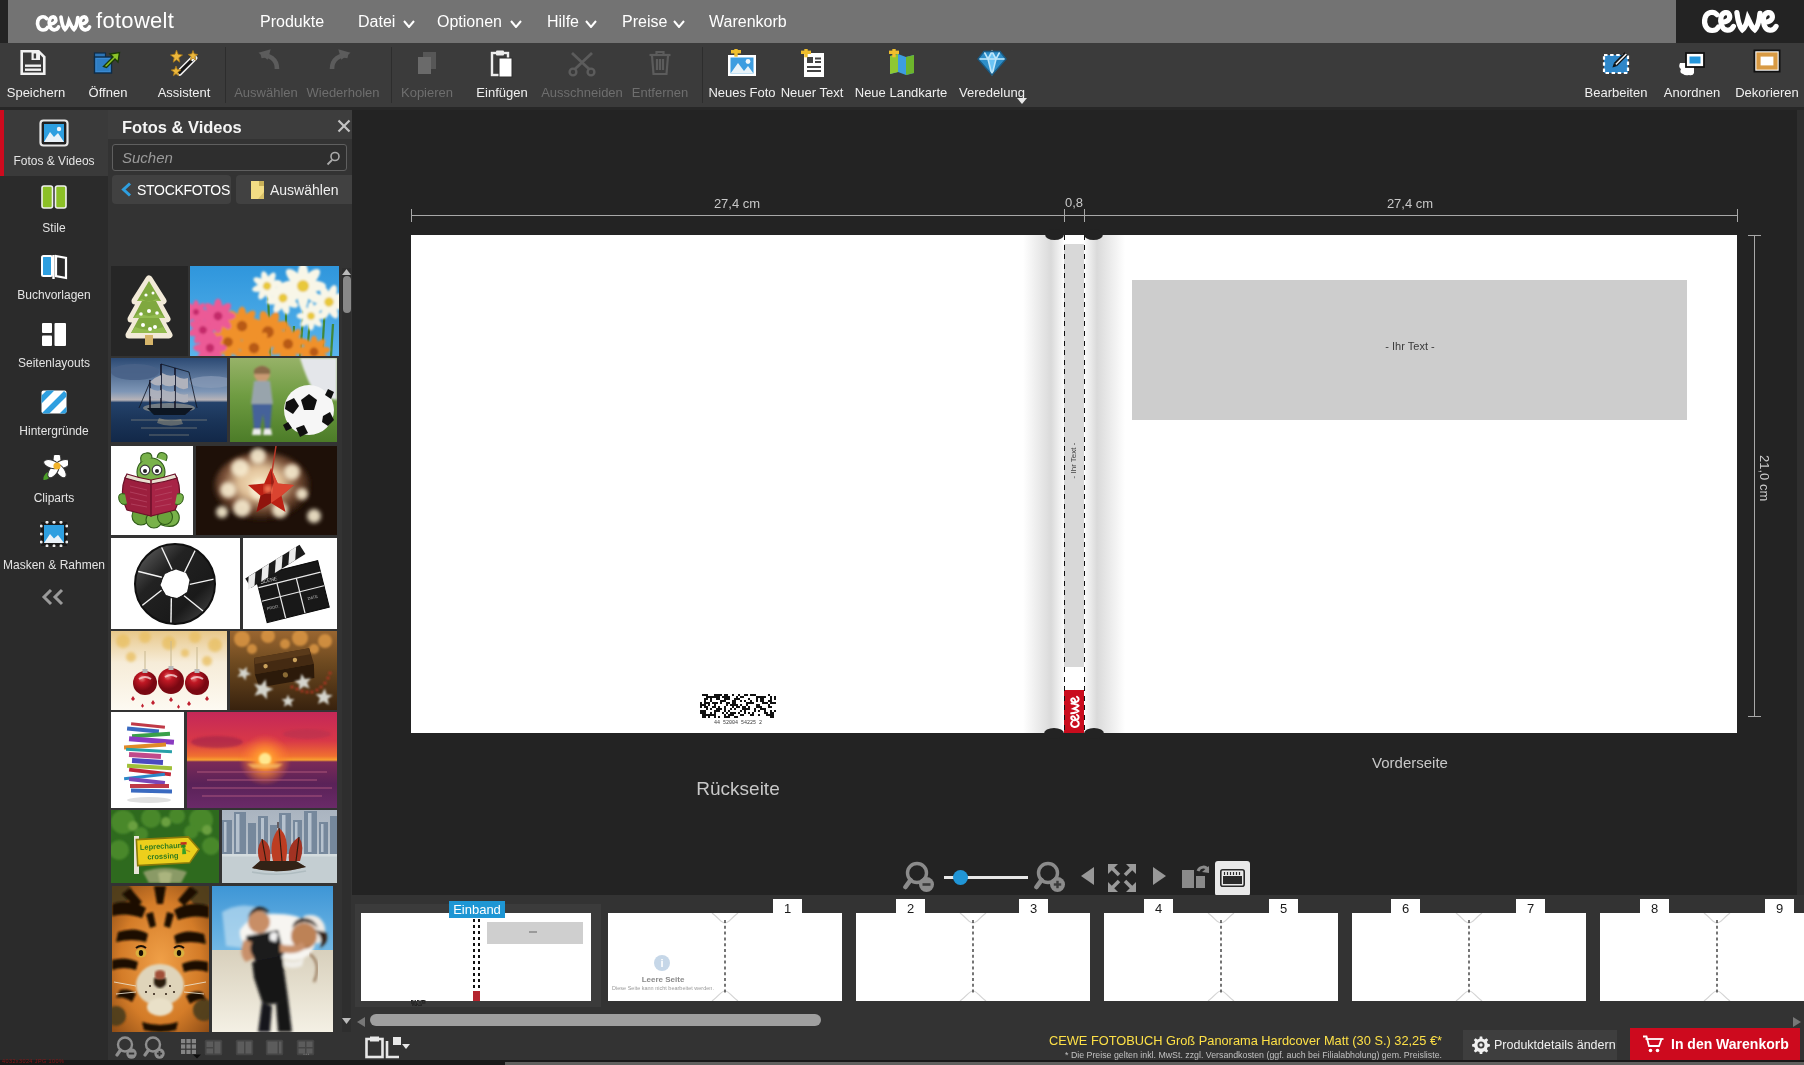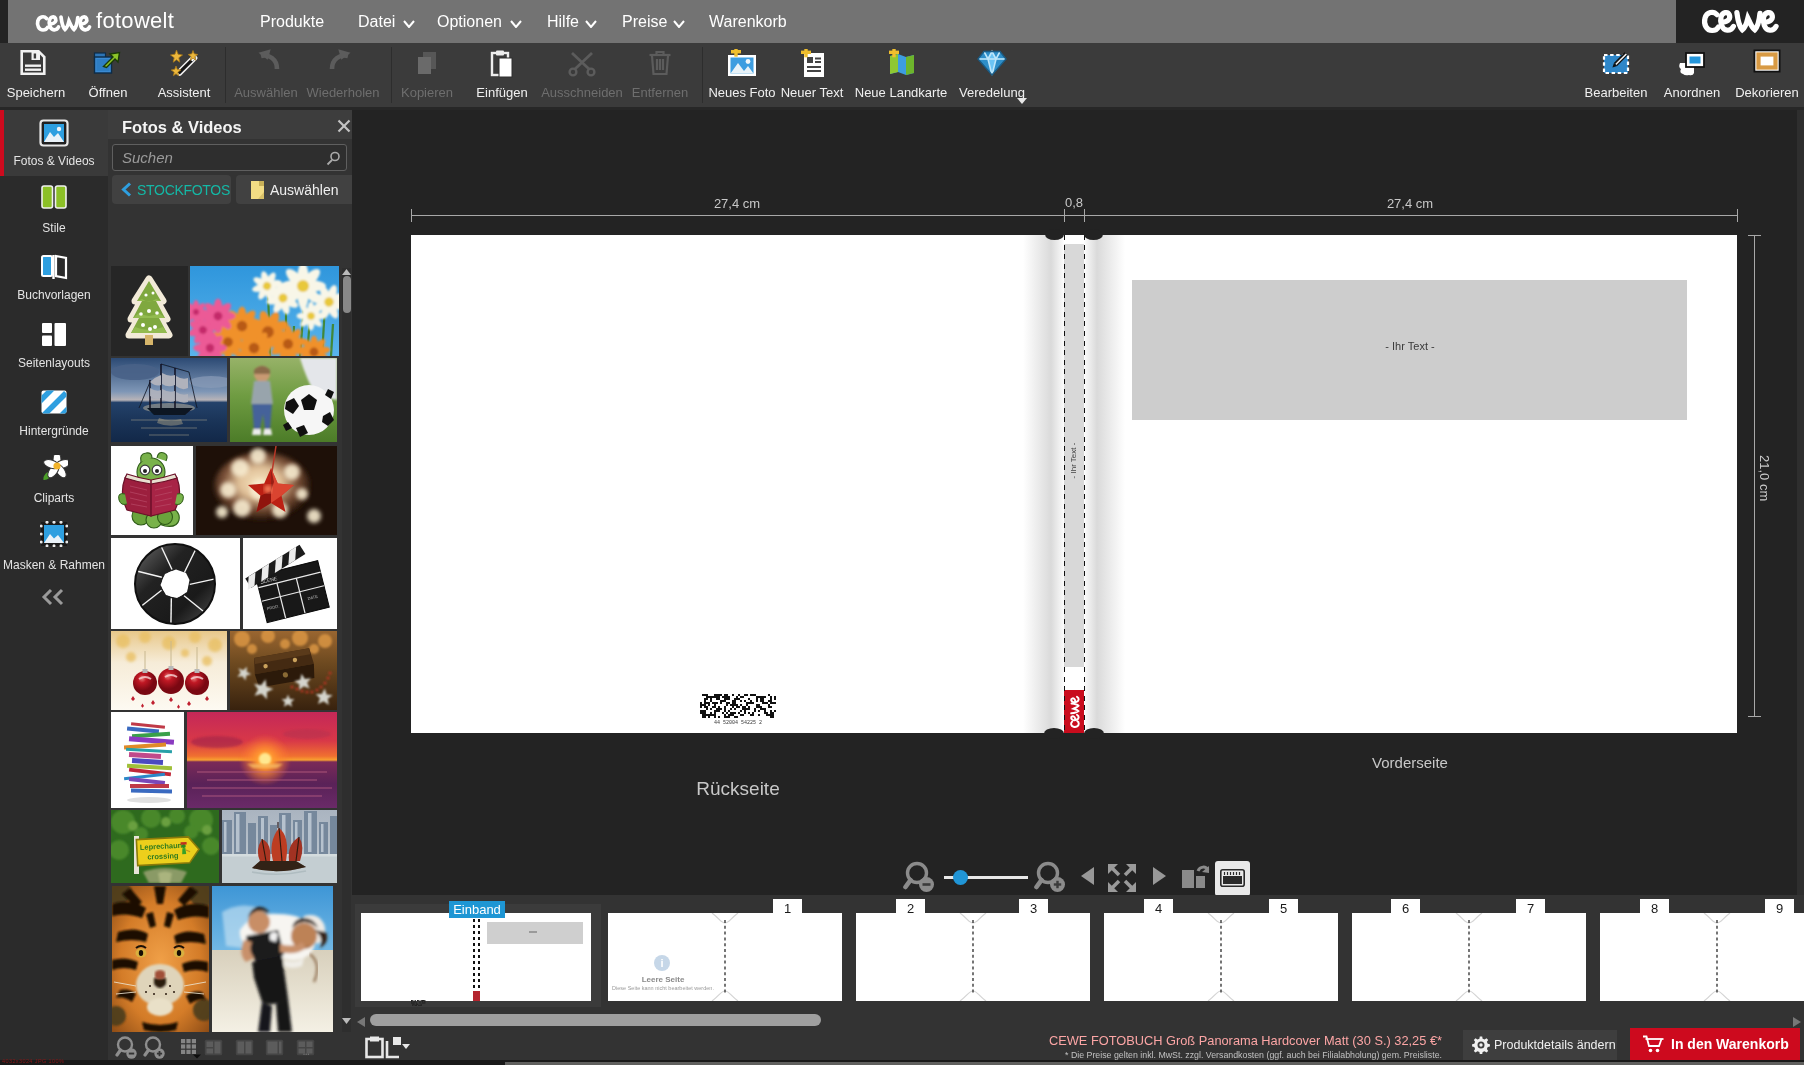--- a/index.html
+++ b/index.html
@@ -326,21 +326,21 @@
     <div class="abs" style="left:9px;top:4px;font-size:15px;font-style:italic;color:#9a9a9a">Suchen</div>
     <svg class="abs" style="left:213px;top:6px" width="15" height="15" viewBox="0 0 15 15">
         <circle cx="9" cy="5.5" r="4" fill="none" stroke="#aaa" stroke-width="1.6"></circle>
         <path d="M6,9 L1.5,13.5" stroke="#aaa" stroke-width="1.8"></path>
       </svg>
   </div>
   <div class="abs" style="left:4px;top:65px;width:119px;height:29px;background:#414141;border-radius:4px">
     <svg class="abs" style="left:9px;top:7px" width="11" height="15" viewBox="0 0 11 15">
         <path d="M9,1.5 L2.5,7.5 L9,13.5" fill="none" stroke="#2e9fe0" stroke-width="3"></path>
       </svg>
-    <div class="abs" style="left:25px;top:7px;font-size:14px;color:#14b8a6;letter-spacing:-0.3px">STOCKFOTOS</div>
+    <div class="abs" style="left:25px;top:7px;font-size:14px;color:#ffffff;letter-spacing:-0.3px">STOCKFOTOS</div>
   </div>
   <div class="abs" style="left:128px;top:65px;width:130px;height:29px;background:#414141;border-radius:4px">
     <svg class="abs" style="left:14px;top:5px" width="16" height="20" viewBox="0 0 16 20">
         <rect x="1" y="1" width="13" height="18" fill="#f2dc84"></rect>
         <path d="M14,6 L9,6 L9,1 L14,1 Z" fill="#c8b058"></path>
         <path d="M8,19 L14,19 L14,12 Z" fill="#d8c068"></path>
       </svg>
     <div class="abs" style="left:34px;top:7px;font-size:14px;color:#efefef">Auswählen</div>
   </div>
   <div id="grid" class="abs" style="left:0;top:156px;width:244px;height:766px">
@@ -1460,21 +1460,21 @@
 </div>
 <div id="bottombar">
 
   <svg class="abs" style="left:13px;top:5px" width="46" height="24" viewBox="0 0 46 24">
     <rect x="1.5" y="4" width="16" height="18" fill="none" stroke="#e8e8e8" stroke-width="2.6"></rect>
     <rect x="5" y="1.5" width="9" height="5" fill="#e8e8e8"></rect>
     <path d="M22,6 L22,22 L34,22" fill="none" stroke="#e8e8e8" stroke-width="2.6"></path>
     <rect x="28" y="2" width="8" height="8" fill="#e8e8e8"></rect>
     <path d="M37,9 L45,9 L41,14 Z" fill="#e8e8e8"></path>
   </svg>
-  <div class="abs" style="right:362px;top:3px;font-size:12.8px;color:#fca5a5;white-space:nowrap">CEWE FOTOBUCH Groß Panorama Hardcover Matt (30 S.) 32,25 €*</div>
+  <div class="abs" style="right:362px;top:3px;font-size:12.8px;color:#fde047;white-space:nowrap">CEWE FOTOBUCH Groß Panorama Hardcover Matt (30 S.) 32,25 €*</div>
   <div class="abs" style="right:362px;top:20px;font-size:8.8px;color:#c2c2c2;white-space:nowrap">* Die Preise gelten inkl. MwSt. zzgl. Versandkosten (ggf. auch bei Filialabholung) gem. Preisliste.</div>
   <div class="abs" style="left:1111px;top:0;width:154px;height:30px;background:#3e3e3e">
     <svg class="abs" style="left:9px;top:6px" width="18" height="18" viewBox="0 0 18 18">
         <path fill="#f0f0f0" d="M9,5.5 A3.5,3.5 0 1 0 9,12.5 A3.5,3.5 0 1 0 9,5.5 M9,7.3 A1.7,1.7 0 1 1 9,10.7 A1.7,1.7 0 1 1 9,7.3 M7.8,0.5 L10.2,0.5 L10.6,2.7 L12.6,3.5 L14.5,2.2 L16.2,3.9 L14.9,5.8 L15.7,7.8 L17.9,8.2 L17.9,10.6 L15.7,11 L14.9,13 L16.2,14.9 L14.5,16.6 L12.6,15.3 L10.6,16.1 L10.2,18.3 L7.8,18.3 L7.4,16.1 L5.4,15.3 L3.5,16.6 L1.8,14.9 L3.1,13 L2.3,11 L0.1,10.6 L0.1,8.2 L2.3,7.8 L3.1,5.8 L1.8,3.9 L3.5,2.2 L5.4,3.5 L7.4,2.7 Z"></path>
       </svg>
     <div class="abs" style="left:31px;top:8px;font-size:12.5px;color:#f0f0f0;white-space:nowrap">Produktdetails ändern</div>
   </div>
   <div class="abs" style="left:1278px;top:-2px;width:170px;height:33px;background:#cd0a1e">
     <svg class="abs" style="left:12px;top:7px" width="22" height="19" viewBox="0 0 22 19">
       <path d="M1,1.5 L4.5,1.5 L7,11 L17,11 L19.5,4" fill="none" stroke="#fff" stroke-width="1.8"></path>

